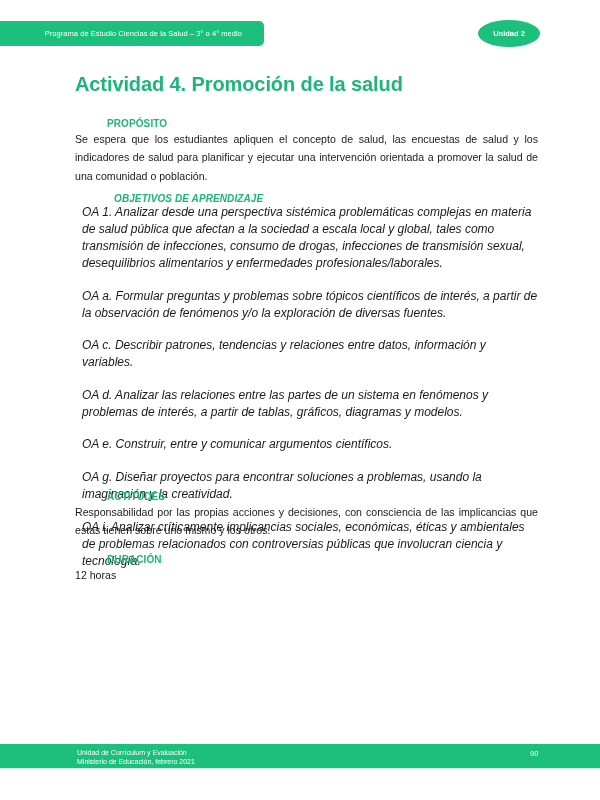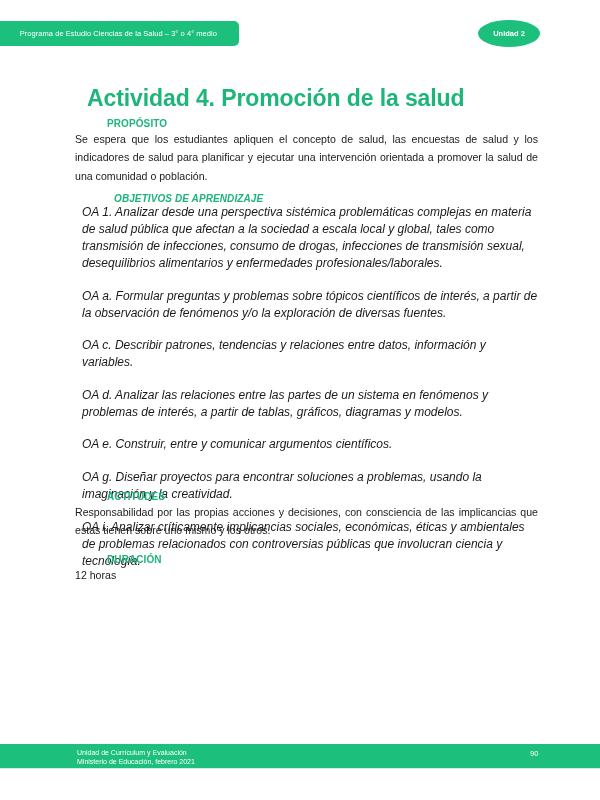--- a/index.html
+++ b/index.html
@@ -3,35 +3,35 @@
 <meta charset="utf-8">
 <style>
   html, body { margin: 0; padding: 0; }
   body {
     width: 600px; height: 800px; position: relative; overflow: hidden;
     background: #ffffff;
     font-family: "Liberation Sans", "DejaVu Sans", sans-serif;
     color: #1a1a1a;
   }
   .header-bar {
-    position: absolute; left: 0; top: 21px; width: 239px; height: 25px;
+    position: absolute; left: 0; top: 21px; width: 264px; height: 25px;
     background: #1cbf7b; border-radius: 0 5px 5px 0;
     display: flex; align-items: center; justify-content: flex-end;
     padding-right: 22px; box-sizing: border-box;
   }
   .header-bar span { color: #ffffff; font-size: 7.5px; letter-spacing: 0.05px; }
   .unit-badge {
     position: absolute; left: 478px; top: 20px; width: 62px; height: 27px;
     background: #1cbf7b; border-radius: 50%;
     display: flex; align-items: center; justify-content: center; font-weight: bold;
   }
   .unit-badge span { color: #ffffff; font-size: 7.5px; }
   .page-title {
-    position: absolute; left: 75px; top: 73px; margin: 12px;
-    font-size: 23px; font-weight: bold; color: #1db57a; letter-spacing: -0.1px;
+    position: absolute; left: 75px; top: 73px; margin: 0;
+    font-size: 20px; font-weight: bold; color: #1db57a; letter-spacing: -0.1px;
   }
   .section { position: absolute; left: 75px; width: 463px; }
   .section-heading {
     font-size: 10px; font-weight: bold; color: #1db57a; margin: 0 0 2px 0;
     letter-spacing: 0.1px;
     padding-left: 32px;
   }
   .body-text {
     font-size: 10.6px; line-height: 18.4px; margin: 0; text-align: justify;
     color: #1a1a1a;

